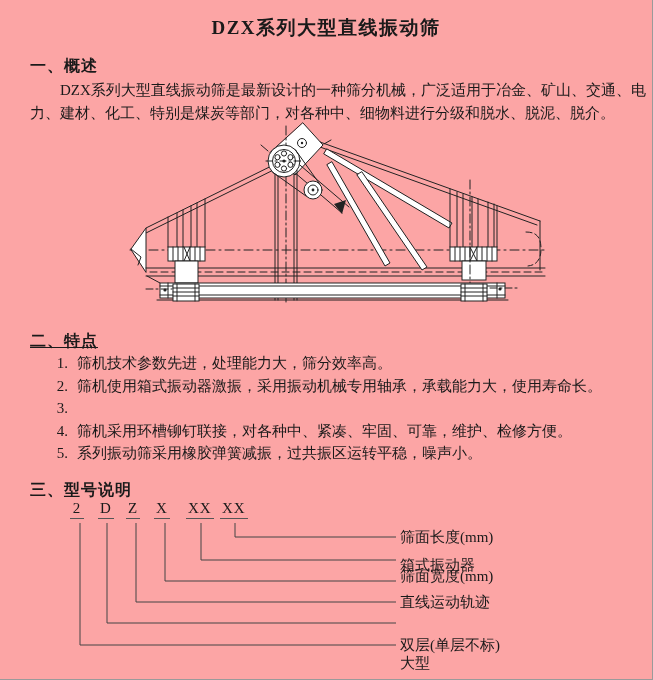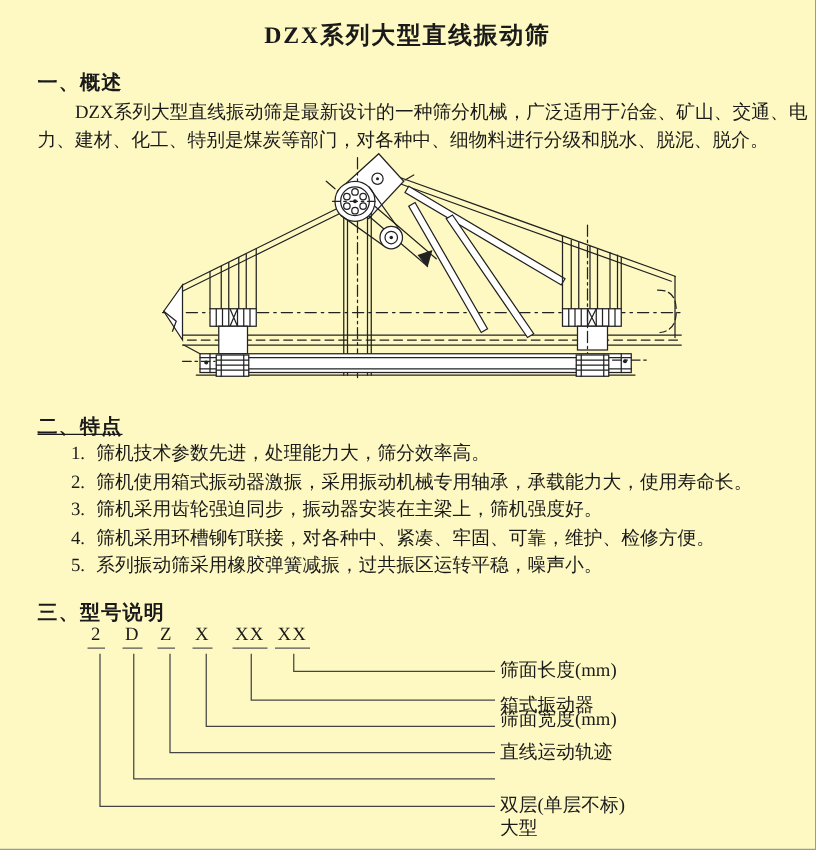--- a/index.html
+++ b/index.html
@@ -2,21 +2,21 @@
 <html><head>
 <meta charset="utf-8">
 <style>
   * { margin: 0; padding: 0; box-sizing: border-box; }
   html, body { background: #e8e8e8; }
   .page {
     position: relative;
     width: 653px;
     height: 680px;
     margin: 0 auto;
-    background: #fef9c3;
+    background: #fca5a5;
     border-right: 1px solid #9a9a9a;
     border-bottom: 1px solid #9a9a9a;
     font-family: "Liberation Serif", "DejaVu Serif", serif;
     color: #1a1a1a;
     overflow: hidden;
   }
   .doc-title {
     position: absolute;
     top: 15px; left: 0; width: 100%;
     text-align: center;
@@ -214,21 +214,20 @@
     <div class="feature-item">
       <span class="feature-num">1.</span>
       <span>筛机技术参数先进，处理能力大，筛分效率高。</span>
     </div>
     <div class="feature-item">
       <span class="feature-num">2.</span>
       <span>筛机使用箱式振动器激振，采用振动机械专用轴承，承载能力大，使用寿命长。</span>
     </div>
     <div class="feature-item">
       <span class="feature-num">3.</span>
-      <span>筛机采用齿轮强迫同步，振动器安装在主梁上，筛机强度好。</span>
     </div>
     <div class="feature-item">
       <span class="feature-num">4.</span>
       <span>筛机采用环槽铆钉联接，对各种中、紧凑、牢固、可靠，维护、检修方便。</span>
     </div>
     <div class="feature-item">
       <span class="feature-num">5.</span>
       <span>系列振动筛采用橡胶弹簧减振，过共振区运转平稳，噪声小。</span>
     </div>
   </div>

